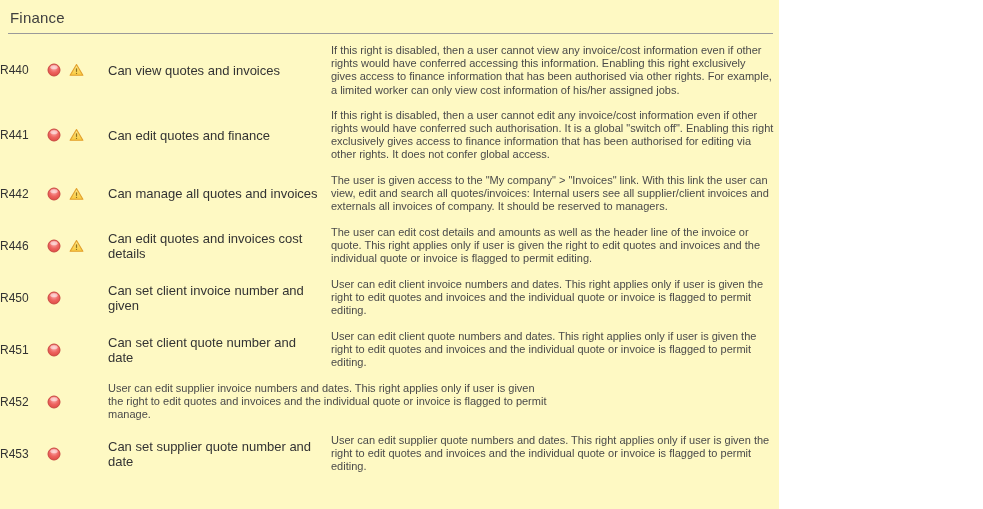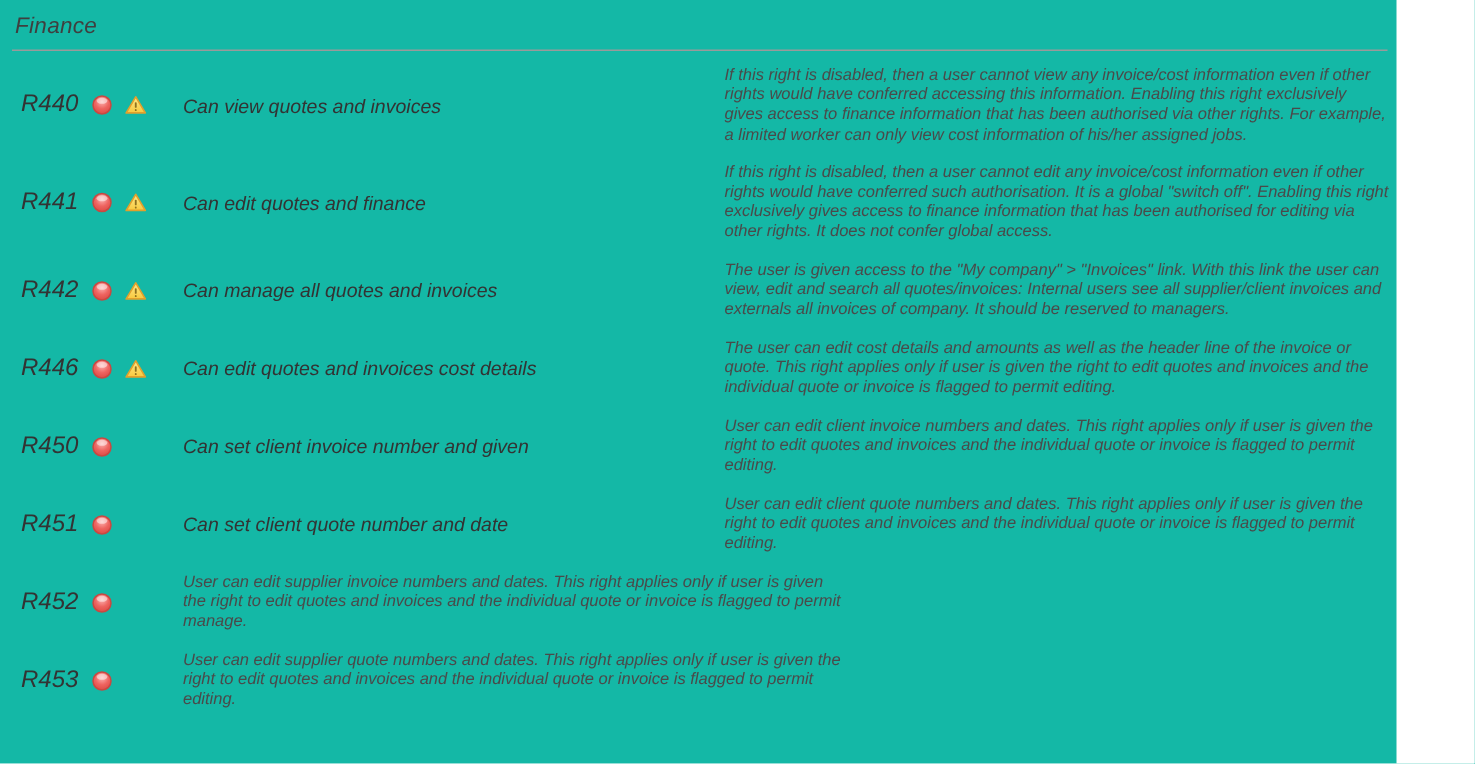--- a/index.html
+++ b/index.html
@@ -3,26 +3,25 @@
 <meta charset="utf-8">
 <style>
   html, body {
     margin: 0;
     padding: 0;
     background: #ffffff;
     font-family: "Liberation Sans", sans-serif;
     color: #333333;
   }
   .page {
-    width: 931px;
+    width: 779px;
     height: 509px;
-    background: #14b8a6;
+    background: #fef9c3;
     box-sizing: border-box;
     overflow: hidden;
-    font-style: italic;
   }
   .header {
     padding-top: 9px;
   }
   .page-title {
     margin: 0 0 7px 10px;
     font-size: 15px;
     font-weight: 400;
     color: #3f3f3f;
     letter-spacing: 0.2px;
@@ -36,22 +35,22 @@
     margin-top: 4px;
   }
   .right-row {
     display: flex;
     align-items: center;
     padding: 6px 0;
     min-height: 40px;
   }
   .right-code {
     width: 46px;
-    padding-left: 14px;
-    font-size: 16px;
+    padding-left: 0;
+    font-size: 12px;
     color: #333333;
     flex: 0 0 auto;
   }
   .right-icons {
     width: 62px;
     flex: 0 0 auto;
     display: flex;
     align-items: center;
     gap: 8px;
   }
@@ -260,16 +259,17 @@
         </svg>
       </span>
       <span class="icon warn hidden">
         <svg width="16" height="14" viewBox="0 0 16 14">
           <path d="M8 1.2 L14.8 12.6 L1.2 12.6 Z" fill="url(#warnGrad)" stroke="#e2a02c" stroke-width="1.2" stroke-linejoin="round"></path>
           <rect x="7.35" y="5" width="1.3" height="4" rx="0.6" fill="#8f721f"></rect>
           <rect x="7.35" y="9.9" width="1.3" height="1.4" rx="0.6" fill="#8f721f"></rect>
         </svg>
       </span>
     </div>
+    <div class="right-label">Can set supplier quote number and date</div>
     <div class="right-description">User can edit supplier quote numbers and dates. This right applies only if user is given the right to edit quotes and invoices and the individual quote or invoice is flagged to permit editing.</div>
   </div>
 </div>
 </div>
 
 </body></html>

